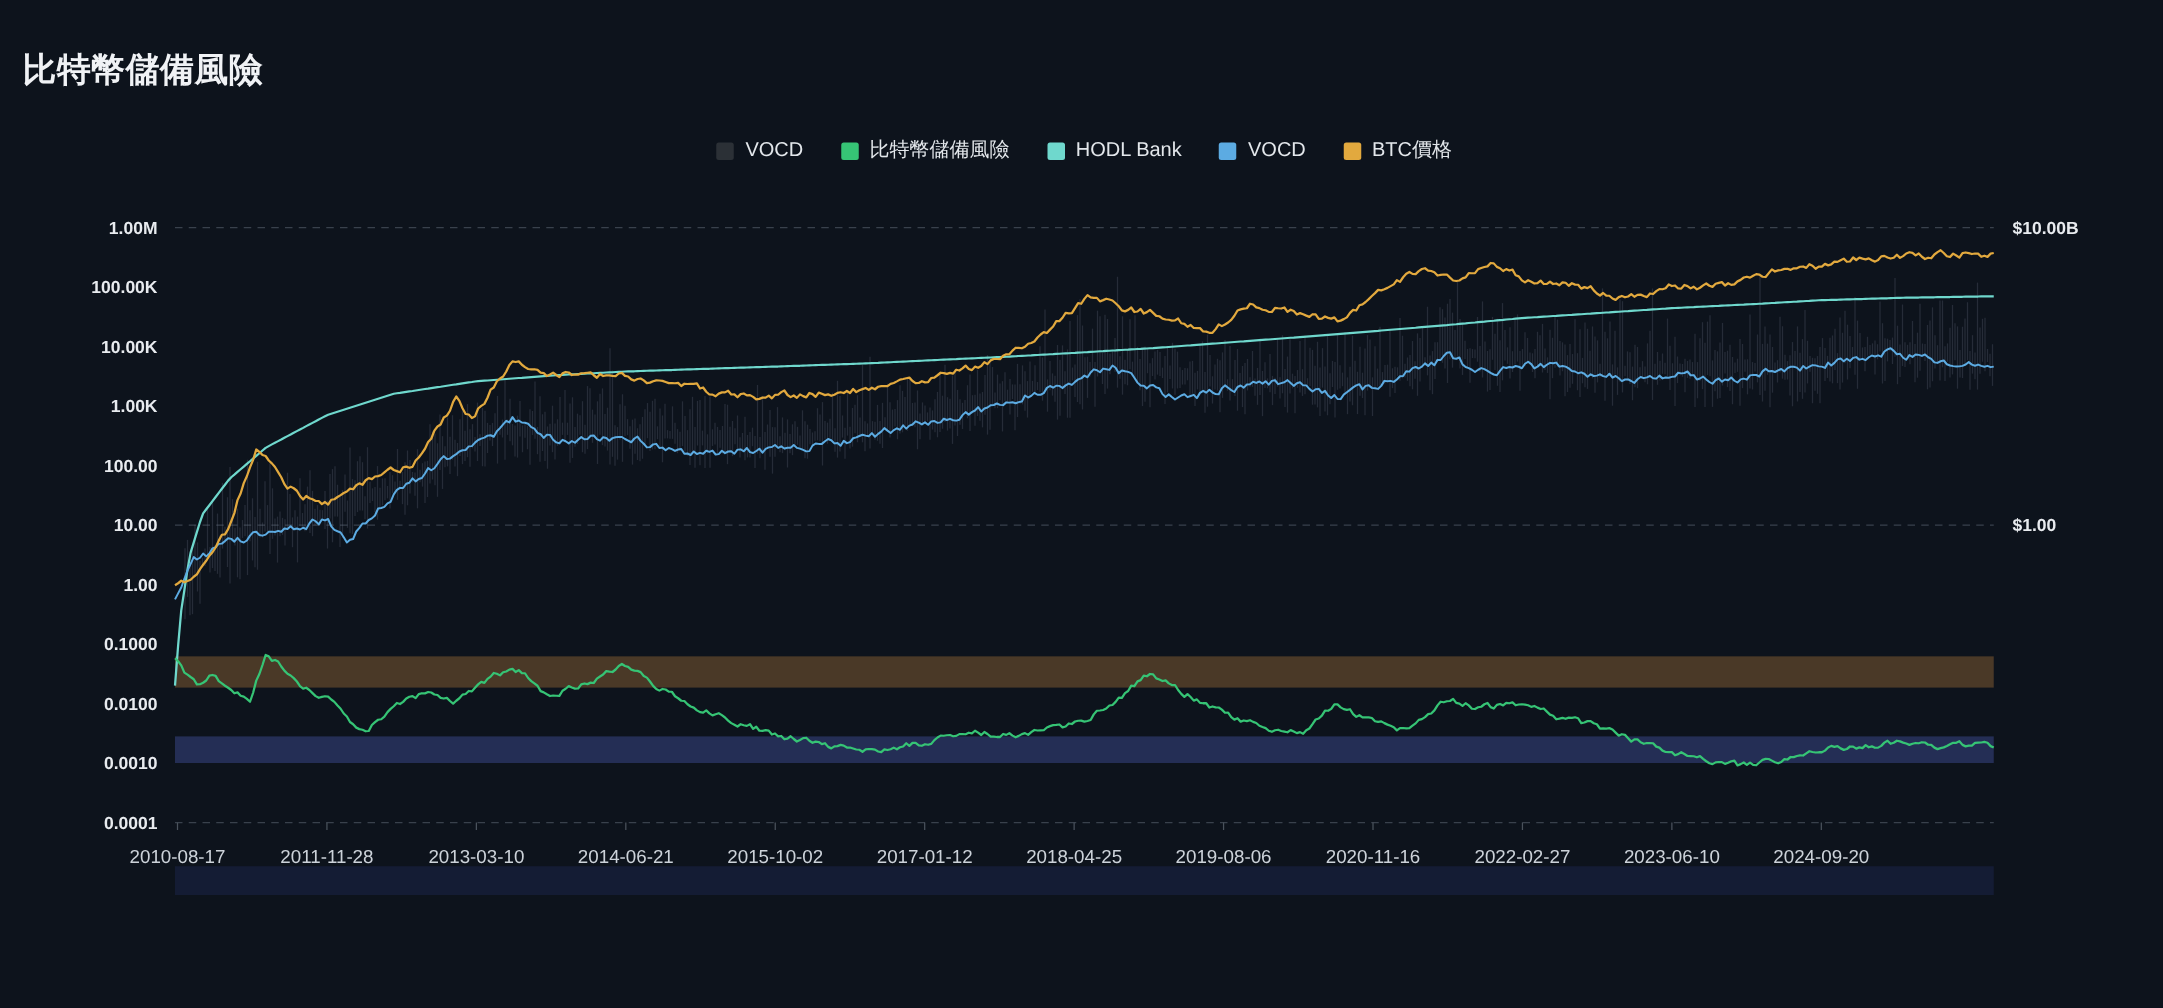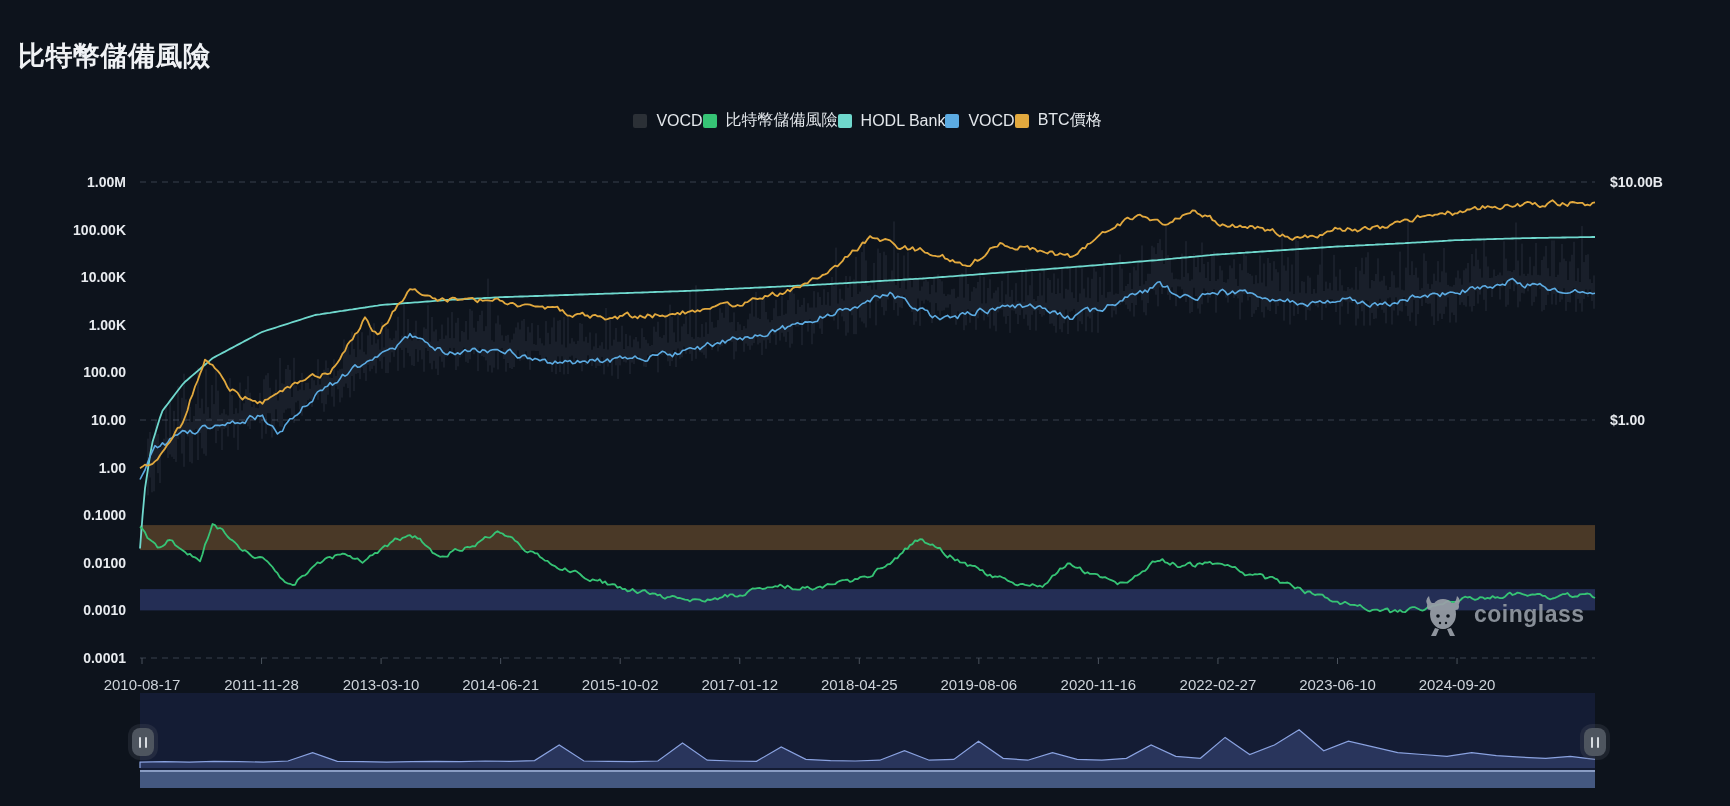--- a/index.html
+++ b/index.html
@@ -1,19 +1,19 @@
 <!DOCTYPE html>
 <html><head>
 <meta charset="utf-8">
 <style>
   html,body{margin:0;padding:0;background:#0d131c;}
   body{font-family:"Liberation Sans","DejaVu Sans",sans-serif;}
-  #stage{position:relative;width:1730px;height:806px;background:#0d131c;overflow:hidden;}
+  #stage{position:relative;width:1730px;height:716px;background:#0d131c;overflow:hidden;}
   #page-title{position:absolute;left:18px;top:38px;font-size:27px;font-weight:700;color:#f0f2f5;letter-spacing:.5px;}
-  #legend{position:absolute;left:140px;top:110px;width:1455px;display:flex;justify-content:center;align-items:center;}
+  #legend{position:absolute;left:140px;top:110px;width:1455px;display:flex;justify-content:center;gap:30px;align-items:center;}
   .legend-item{display:flex;align-items:center;gap:9px;color:#e3e7eb;font-size:16px;cursor:pointer;white-space:nowrap;}
   .legend-swatch{width:14px;height:14px;border-radius:2px;display:inline-block;}
   #chart-svg{position:absolute;left:0;top:0;}
   #watermark{position:absolute;left:1420px;top:590px;display:flex;align-items:center;gap:8px;opacity:.92;pointer-events:none;}
   #watermark .wm-text{color:#9299a2;font-size:23px;font-weight:700;letter-spacing:.5px;}
   .nav-handle{position:absolute;width:22px;height:28px;border-radius:8px;background:#4e555f;display:flex;align-items:center;justify-content:center;gap:4px;cursor:ew-resize;box-shadow:0 0 0 4px rgba(78,85,95,.25);}
   .nav-handle i{display:block;width:2px;height:11px;background:#d7dbe0;border-radius:1px;}
   .y-label{fill:#e8ebef;font-size:14px;font-weight:700;}
   .x-label{fill:#ccd2d9;font-size:15px;font-weight:500;}
 </style>
@@ -819,40 +819,20 @@
       <text x="1337.5" y="690" text-anchor="middle" class="x-label">2023-06-10</text>
       <line x1="1457.05" y1="658" x2="1457.05" y2="664" stroke="#4a525c" stroke-width="1"></line>
       <text x="1457.05" y="690" text-anchor="middle" class="x-label">2024-09-20</text>
       <rect x="140" y="693" width="1455" height="77" fill="#141c34"></rect>
       <path d="M140,768L140.0,762.1L164.7,761.7L189.3,762.1L214.0,761.3L238.6,761.7L263.3,762.1L288.0,761.0L312.6,752.6L337.3,761.3L361.9,761.7L386.6,762.1L411.3,761.7L435.9,761.3L460.6,761.7L485.3,761.0L509.9,761.3L534.6,760.6L559.2,745.0L583.9,761.0L608.6,761.3L633.2,761.7L657.9,761.0L682.5,743.1L707.2,760.2L731.9,761.0L756.5,761.3L781.2,746.9L805.8,759.4L830.5,760.6L855.2,761.0L879.8,760.2L904.5,750.7L929.2,760.2L953.8,759.4L978.5,741.2L1003.1,758.3L1027.8,760.2L1052.5,752.6L1077.1,759.4L1101.8,760.2L1126.4,758.3L1151.1,745.0L1175.8,756.4L1200.4,758.3L1225.1,737.4L1249.7,754.5L1274.4,745.0L1299.1,729.8L1323.7,750.7L1348.4,741.2L1373.1,746.9L1397.7,752.6L1422.4,754.5L1447.0,756.4L1471.7,752.6L1496.4,755.6L1521.0,757.2L1545.7,758.3L1570.3,756.4L1595.0,759.4L1595,768Z" fill="#2e3c66" fill-opacity="0.8"></path>
       <path d="M140,768L140.0,762.1L164.7,761.7L189.3,762.1L214.0,761.3L238.6,761.7L263.3,762.1L288.0,761.0L312.6,752.6L337.3,761.3L361.9,761.7L386.6,762.1L411.3,761.7L435.9,761.3L460.6,761.7L485.3,761.0L509.9,761.3L534.6,760.6L559.2,745.0L583.9,761.0L608.6,761.3L633.2,761.7L657.9,761.0L682.5,743.1L707.2,760.2L731.9,761.0L756.5,761.3L781.2,746.9L805.8,759.4L830.5,760.6L855.2,761.0L879.8,760.2L904.5,750.7L929.2,760.2L953.8,759.4L978.5,741.2L1003.1,758.3L1027.8,760.2L1052.5,752.6L1077.1,759.4L1101.8,760.2L1126.4,758.3L1151.1,745.0L1175.8,756.4L1200.4,758.3L1225.1,737.4L1249.7,754.5L1274.4,745.0L1299.1,729.8L1323.7,750.7L1348.4,741.2L1373.1,746.9L1397.7,752.6L1422.4,754.5L1447.0,756.4L1471.7,752.6L1496.4,755.6L1521.0,757.2L1545.7,758.3L1570.3,756.4L1595.0,759.4" fill="none" stroke="#8aa2e0" stroke-width="1.2"></path>
       <rect x="140" y="770" width="1455" height="18" fill="#445880"></rect>
       <line x1="140" y1="771" x2="1595" y2="771" stroke="#8a9dc4" stroke-width="2"></line>
     </svg>
 
-  <div id="watermark">
-    <svg width="46" height="48" viewBox="0 0 46 48">
-      <g fill="#9aa0a8">
-        <ellipse cx="23" cy="24" rx="13" ry="15"></ellipse>
-        <path d="M8 16 Q4 10 9 6 Q10 13 14 14 Z"></path>
-        <path d="M38 16 Q42 10 37 6 Q36 13 32 14 Z"></path>
-        <rect x="7" y="13" width="32" height="7" rx="3.5"></rect>
-        <ellipse cx="23" cy="33" rx="8" ry="6"></ellipse>
-        <path d="M15 38 l-4 8 h5 l3 -7 Z"></path>
-        <path d="M31 38 l4 8 h-5 l-3 -7 Z"></path>
-      </g>
-      <g fill="#0d131c">
-        <circle cx="18" cy="26" r="1.8"></circle>
-        <circle cx="28" cy="26" r="1.8"></circle>
-        <circle cx="20" cy="33" r="1.2"></circle>
-        <circle cx="26" cy="33" r="1.2"></circle>
-      </g>
-    </svg>
-    <span class="wm-text">coinglass</span>
-  </div>
 
   <div class="nav-handle" id="nav-handle-left" style="left:132px;top:728px;">
       <i></i>
       <i></i>
     </div>
   <div class="nav-handle" id="nav-handle-right" style="left:1584px;top:728px;">
       <i></i>
       <i></i>
     </div>
 

